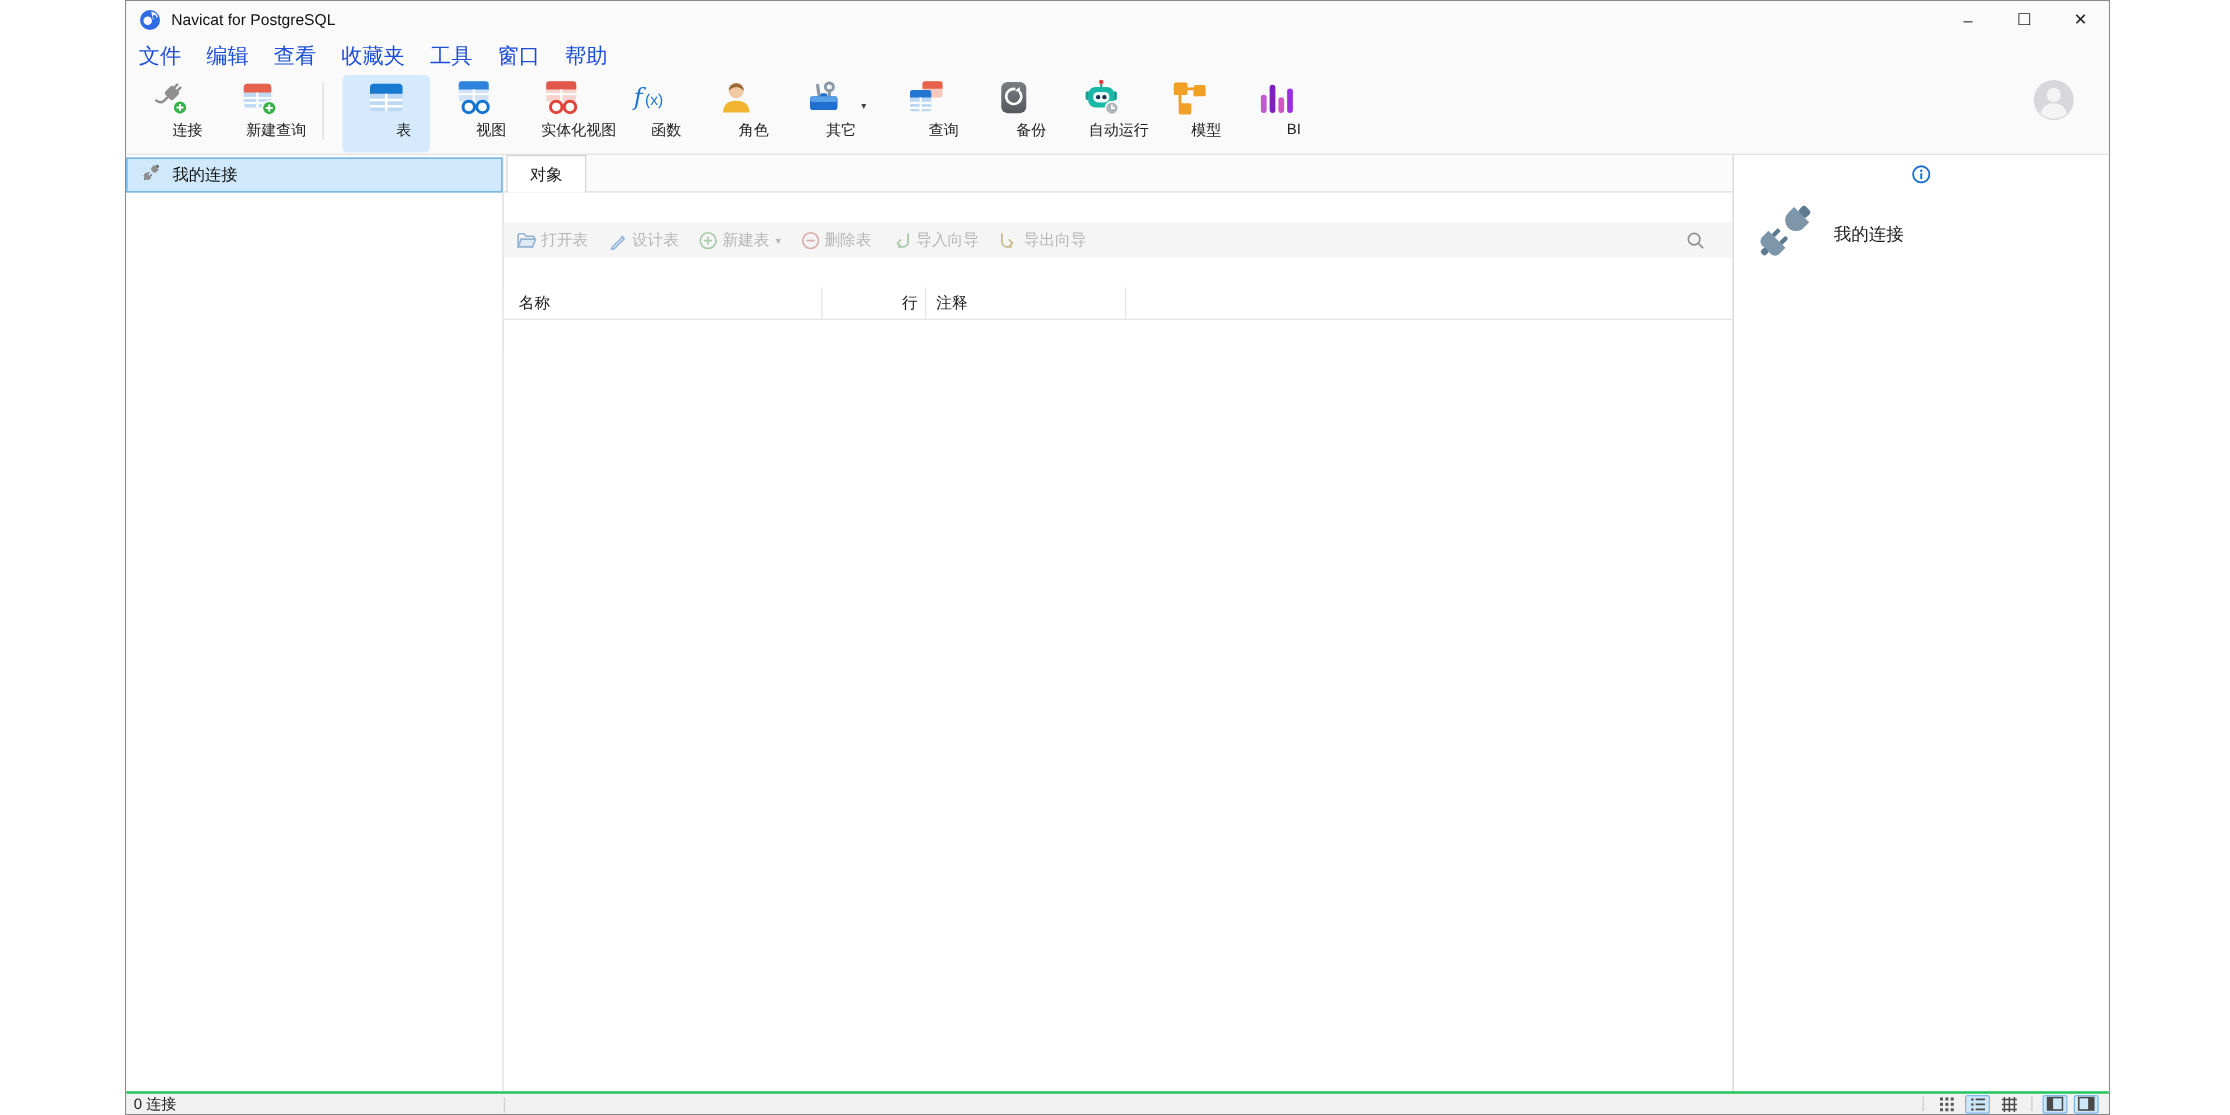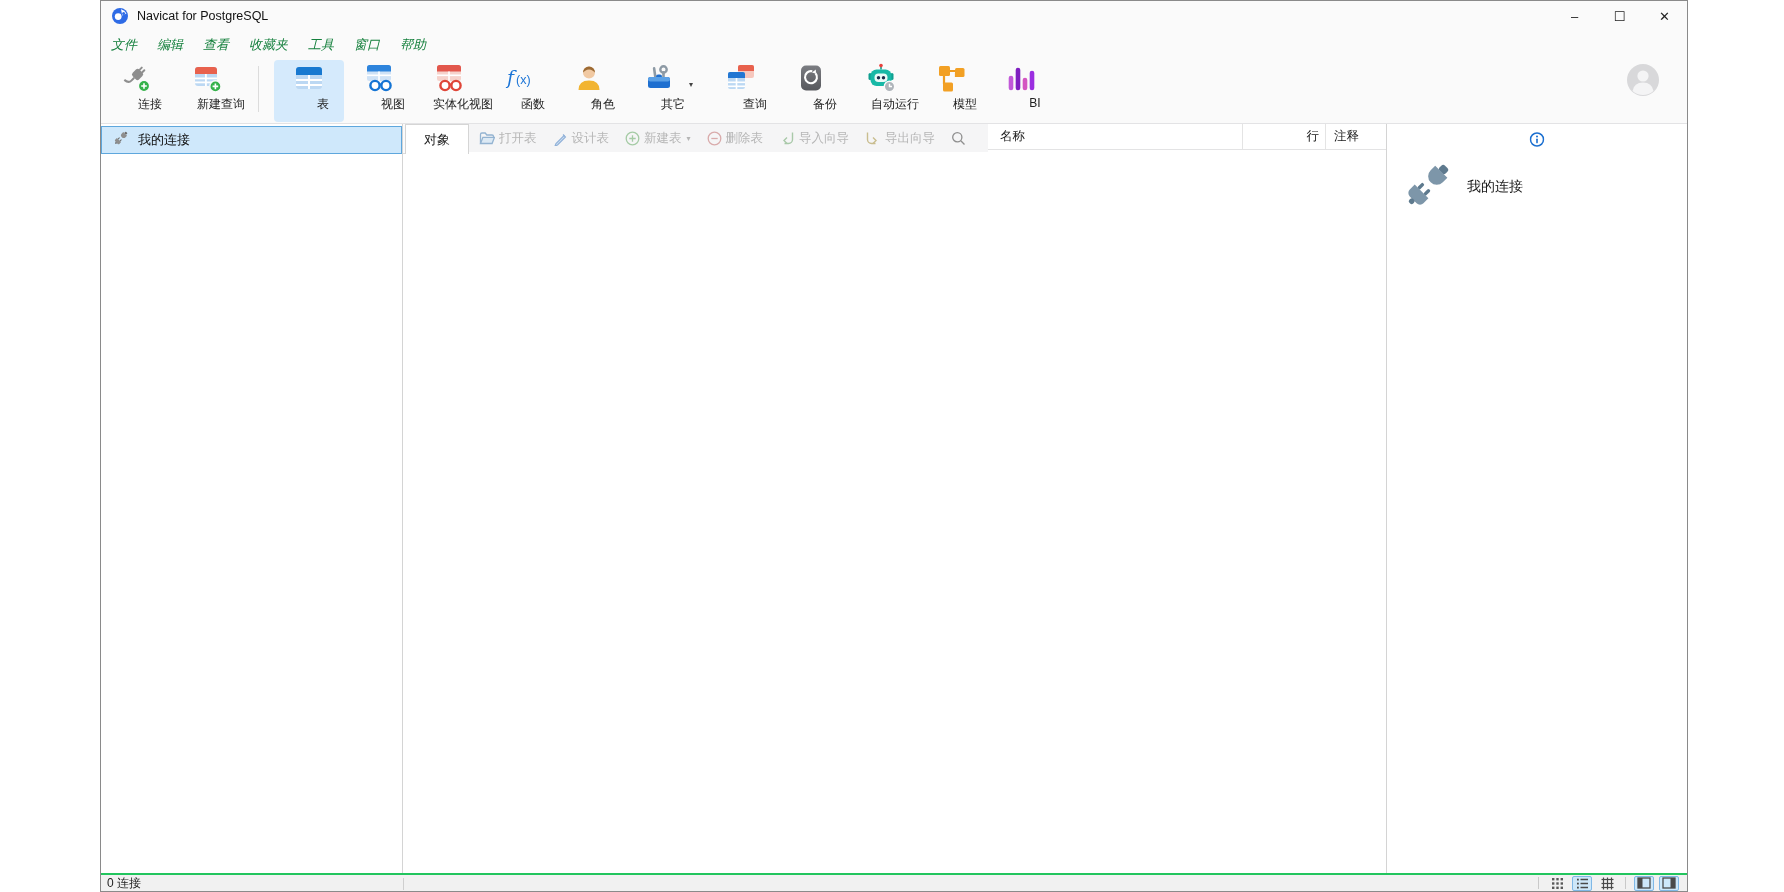--- a/index.html
+++ b/index.html
@@ -11,21 +11,21 @@
           display:flex;flex-direction:column;}
   
   .titlebar{height:30px;background:#fafafa;display:flex;align-items:center;flex:0 0 auto;}
   .titlebar .logo{margin-left:10px;width:18px;height:18px;flex:0 0 auto;}
   .titlebar .title{margin-left:8px;font-size:12.5px;color:#111;}
   .win-controls{margin-left:auto;display:flex;height:100%;}
   .win-btn{width:45px;height:100%;display:flex;align-items:center;justify-content:center;
            font-size:13px;color:#222;cursor:default;}
   
   .menubar{height:27px;background:#fafafa;display:flex;align-items:center;padding-left:0;flex:0 0 auto;}
-  .menu-item{padding:0 10px;font-size:13px;line-height:27px;color:#15803d;font-style:italic;}
+  .menu-item{padding:0 10px;font-size:17px;line-height:27px;color:#1d4ed8;}
   
   .toolbar{height:66px;background:#fafafa;border-bottom:1px solid #e3e3e5;display:flex;
            align-items:flex-start;padding-top:2px;box-sizing:border-box;flex:0 0 auto;position:relative;}
   .tool-item{width:70px;height:60px;display:flex;flex-direction:column;align-items:center;
              justify-content:flex-start;border-radius:4px;position:relative;padding-top:2px;}
   .tool-item.wide{width:72px;}
   .tool-item.active{background:#d5eafc;}
   .tool-item.shift{margin-left:12px;}
   .tool-icon{width:32px;height:32px;display:flex;align-items:center;justify-content:center;}
   .tool-label{font-size:12px;margin-top:2px;color:#222;white-space:nowrap;margin-left:28px;}
@@ -40,21 +40,21 @@
              display:flex;align-items:center;padding-left:10px;box-sizing:border-box;}
   .conn-item .label{margin-left:8px;font-size:13px;color:#111;}
   .sidebar-spacer{flex:1 1 auto;}
   .sidebar-search{height:28px;border-top:1px solid #ececec;display:flex;align-items:center;
                   padding:0 10px;gap:6px;}
   .search-placeholder{flex:1 1 auto;font-size:13px;color:#9a9a9a;border:none;outline:none;
                       background:transparent;font-family:inherit;padding:0;}
   .sb-icon{flex:0 0 auto;display:flex;align-items:center;justify-content:center;width:18px;height:18px;color:#6f6f6f;}
   .star-glyph{font-size:15px;color:#6f6f6f;line-height:1;}
   
-  .center{flex:1 1 auto;display:flex;min-width:0;background:#fff;}
+  .center{flex:1 1 auto;display:flex;flex-direction:column;min-width:0;background:#fff;gap:24px;}
   .tabbar{height:29px;background:#fbfbfb;border-bottom:1px solid #dcdcdc;display:flex;align-items:stretch;flex:0 0 auto;}
   .tab{margin-left:2px;padding:0 18px;display:flex;align-items:center;font-size:13px;background:#fff;
        border:1px solid #d5d5d5;border-bottom:none;position:relative;top:0;margin-bottom:-1px;z-index:2;}
   .objtoolbar{height:28px;background:#f5f5f6;display:flex;align-items:center;padding:0 10px;gap:16px;
               font-size:12.5px;color:#b6b6b6;flex:0 0 auto;}
   .objbtn{display:flex;align-items:center;gap:4px;white-space:nowrap;}
   .objbtn .mini-caret{font-size:8px;color:#b5b5b5;margin-left:1px;}
   .obj-search{margin-left:auto;margin-right:12px;display:flex;align-items:center;}
   .headerrow{height:25px;background:#fff;border-bottom:1px solid #e3e3e4;display:flex;align-items:center;
              font-size:12.5px;color:#1a1a1a;flex:0 0 auto;}

